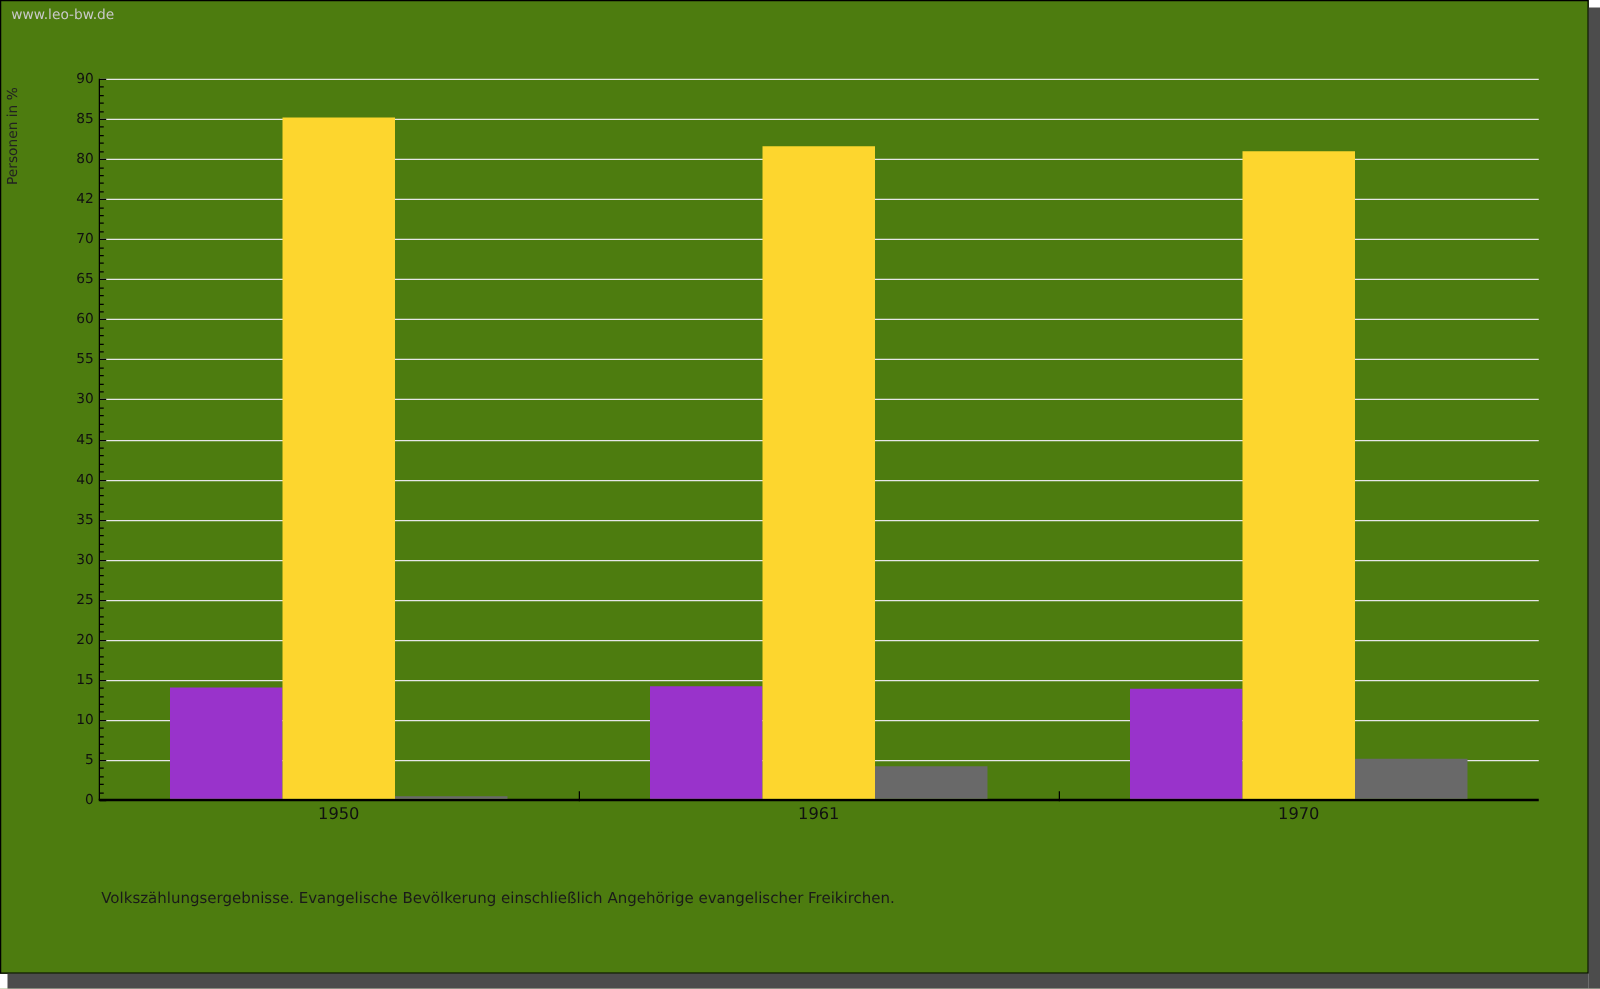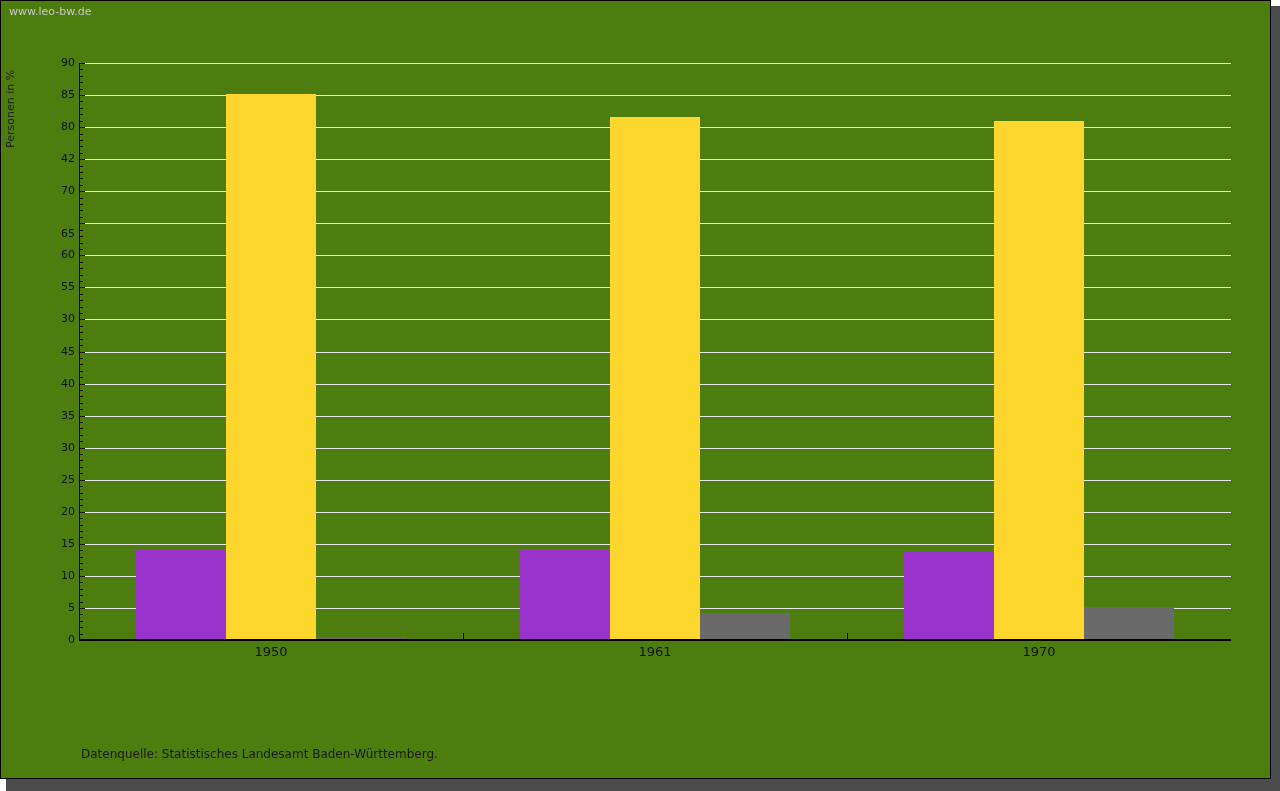--- a/index.html
+++ b/index.html
@@ -47,22 +47,22 @@
   #source{position:absolute;left:80px;top:746px;font-size:12px;color:#1a1a1a;white-space:nowrap;}
 </style>
 </head>
 <body>
 
 <div id="canvas">
   <div id="watermark">www.leo-bw.de</div>
   <div id="ylabel">Personen in %</div>
   <div id="plot"></div>
   <div id="footnote">
+    <div>Volkszählungsergebnisse. Evangelische Bevölkerung einschließlich Angehörige evangelischer Freikirchen.</div>
   </div>
-  <div id="source">Datenquelle: Statistisches Landesamt Baden-Württemberg.</div>
 <div class="gridline" style="left: 79px; top: 606.944px; width: 1151px;"></div>
     <div class="gridline" style="left: 79px; top: 574.889px; width: 1151px;"></div>
     <div class="gridline" style="left: 79px; top: 542.833px; width: 1151px;"></div>
     <div class="gridline" style="left: 79px; top: 510.778px; width: 1151px;"></div>
     <div class="gridline" style="left: 79px; top: 478.722px; width: 1151px;"></div>
     <div class="gridline" style="left: 79px; top: 446.667px; width: 1151px;"></div>
     <div class="gridline" style="left: 79px; top: 414.611px; width: 1151px;"></div>
     <div class="gridline" style="left: 79px; top: 382.556px; width: 1151px;"></div>
     <div class="gridline" style="left: 79px; top: 350.5px; width: 1151px;"></div>
     <div class="gridline" style="left: 79px; top: 318.444px; width: 1151px;"></div>
@@ -148,21 +148,21 @@
     <div class="tick" style="left: 79px; top: 273.567px; width: 3px;"></div>
     <div class="tick" style="left: 79px; top: 267.156px; width: 3px;"></div>
     <div class="tick" style="left: 79px; top: 260.744px; width: 3px;"></div>
     <div class="tick" style="left: 79px; top: 254.333px; width: 5px;"></div>
     <div class="ytick-label" style="left: 30px; top: 247.333px;">60</div>
     <div class="tick" style="left: 79px; top: 247.922px; width: 3px;"></div>
     <div class="tick" style="left: 79px; top: 241.511px; width: 3px;"></div>
     <div class="tick" style="left: 79px; top: 235.1px; width: 3px;"></div>
     <div class="tick" style="left: 79px; top: 228.689px; width: 3px;"></div>
     <div class="tick" style="left: 79px; top: 222.278px; width: 5px;"></div>
-    <div class="ytick-label" style="left: 30px; top: 215.278px; margin-top: 11px;">65</div>
+    <div class="ytick-label" style="left: 30px; top: 215.278px;">65</div>
     <div class="tick" style="left: 79px; top: 215.867px; width: 3px;"></div>
     <div class="tick" style="left: 79px; top: 209.456px; width: 3px;"></div>
     <div class="tick" style="left: 79px; top: 203.044px; width: 3px;"></div>
     <div class="tick" style="left: 79px; top: 196.633px; width: 3px;"></div>
     <div class="tick" style="left: 79px; top: 190.222px; width: 5px;"></div>
     <div class="ytick-label" style="left: 30px; top: 183.222px;">70</div>
     <div class="tick" style="left: 79px; top: 183.811px; width: 3px;"></div>
     <div class="tick" style="left: 79px; top: 177.4px; width: 3px;"></div>
     <div class="tick" style="left: 79px; top: 170.989px; width: 3px;"></div>
     <div class="tick" style="left: 79px; top: 164.578px; width: 3px;"></div>

